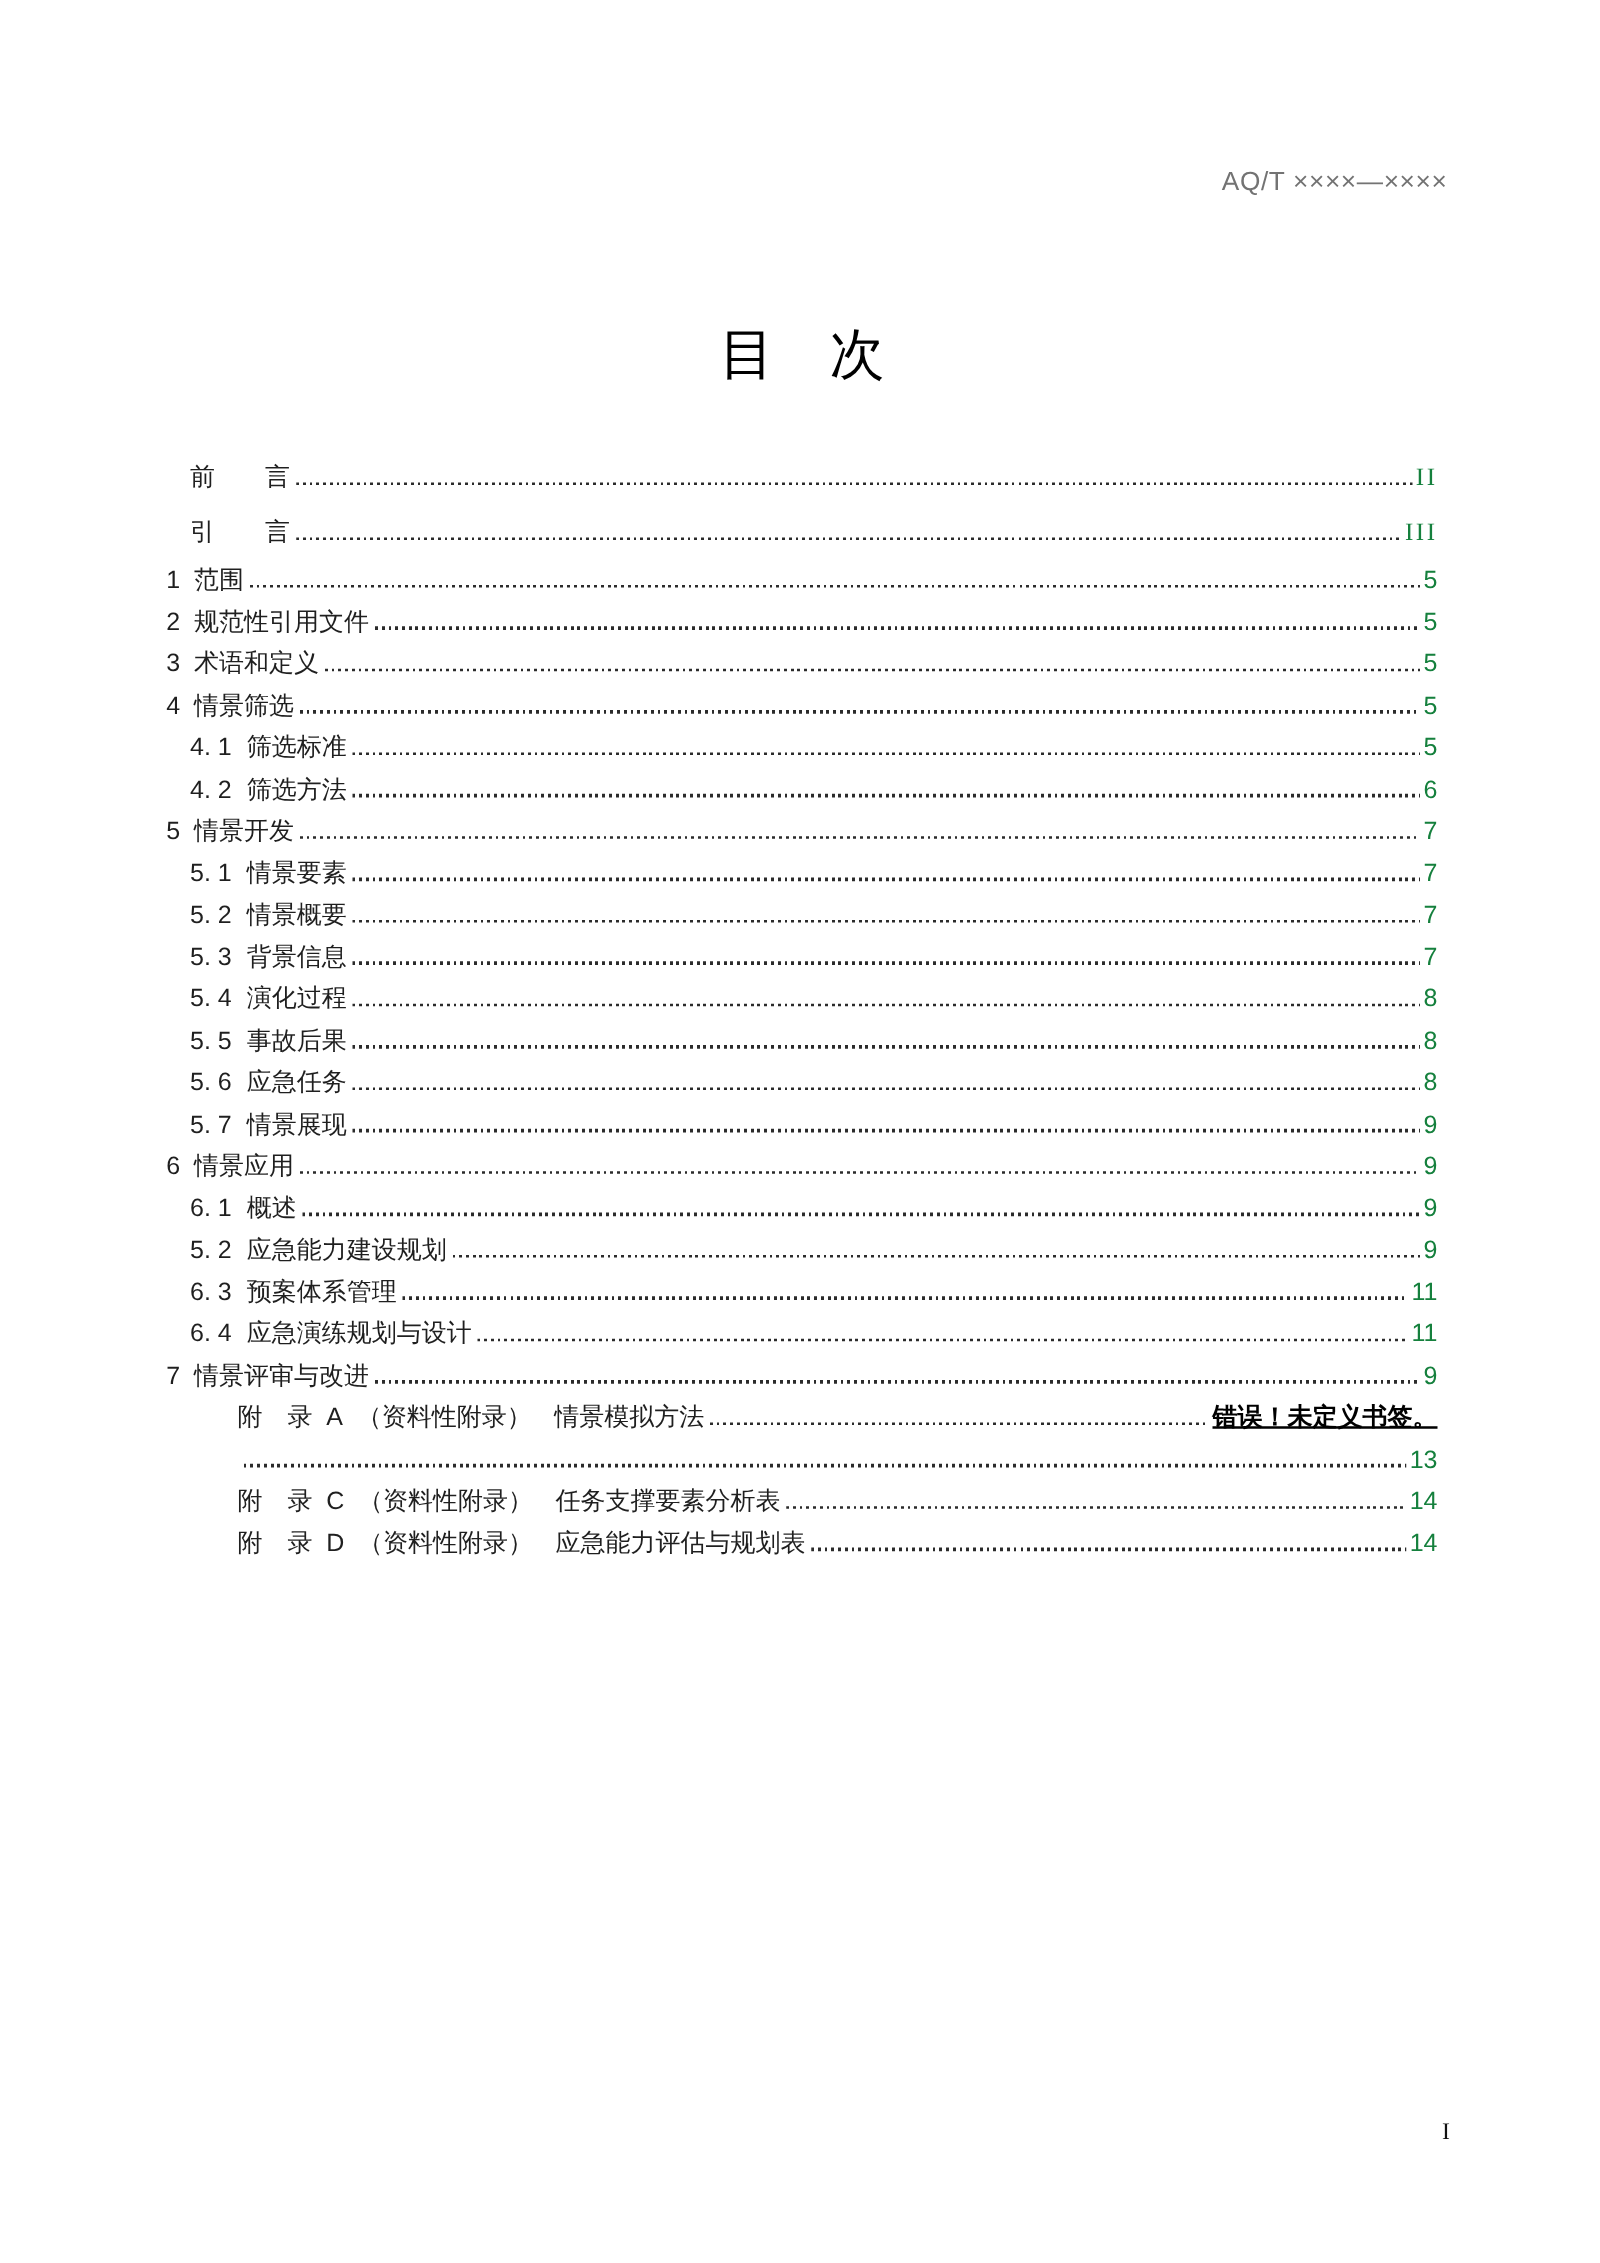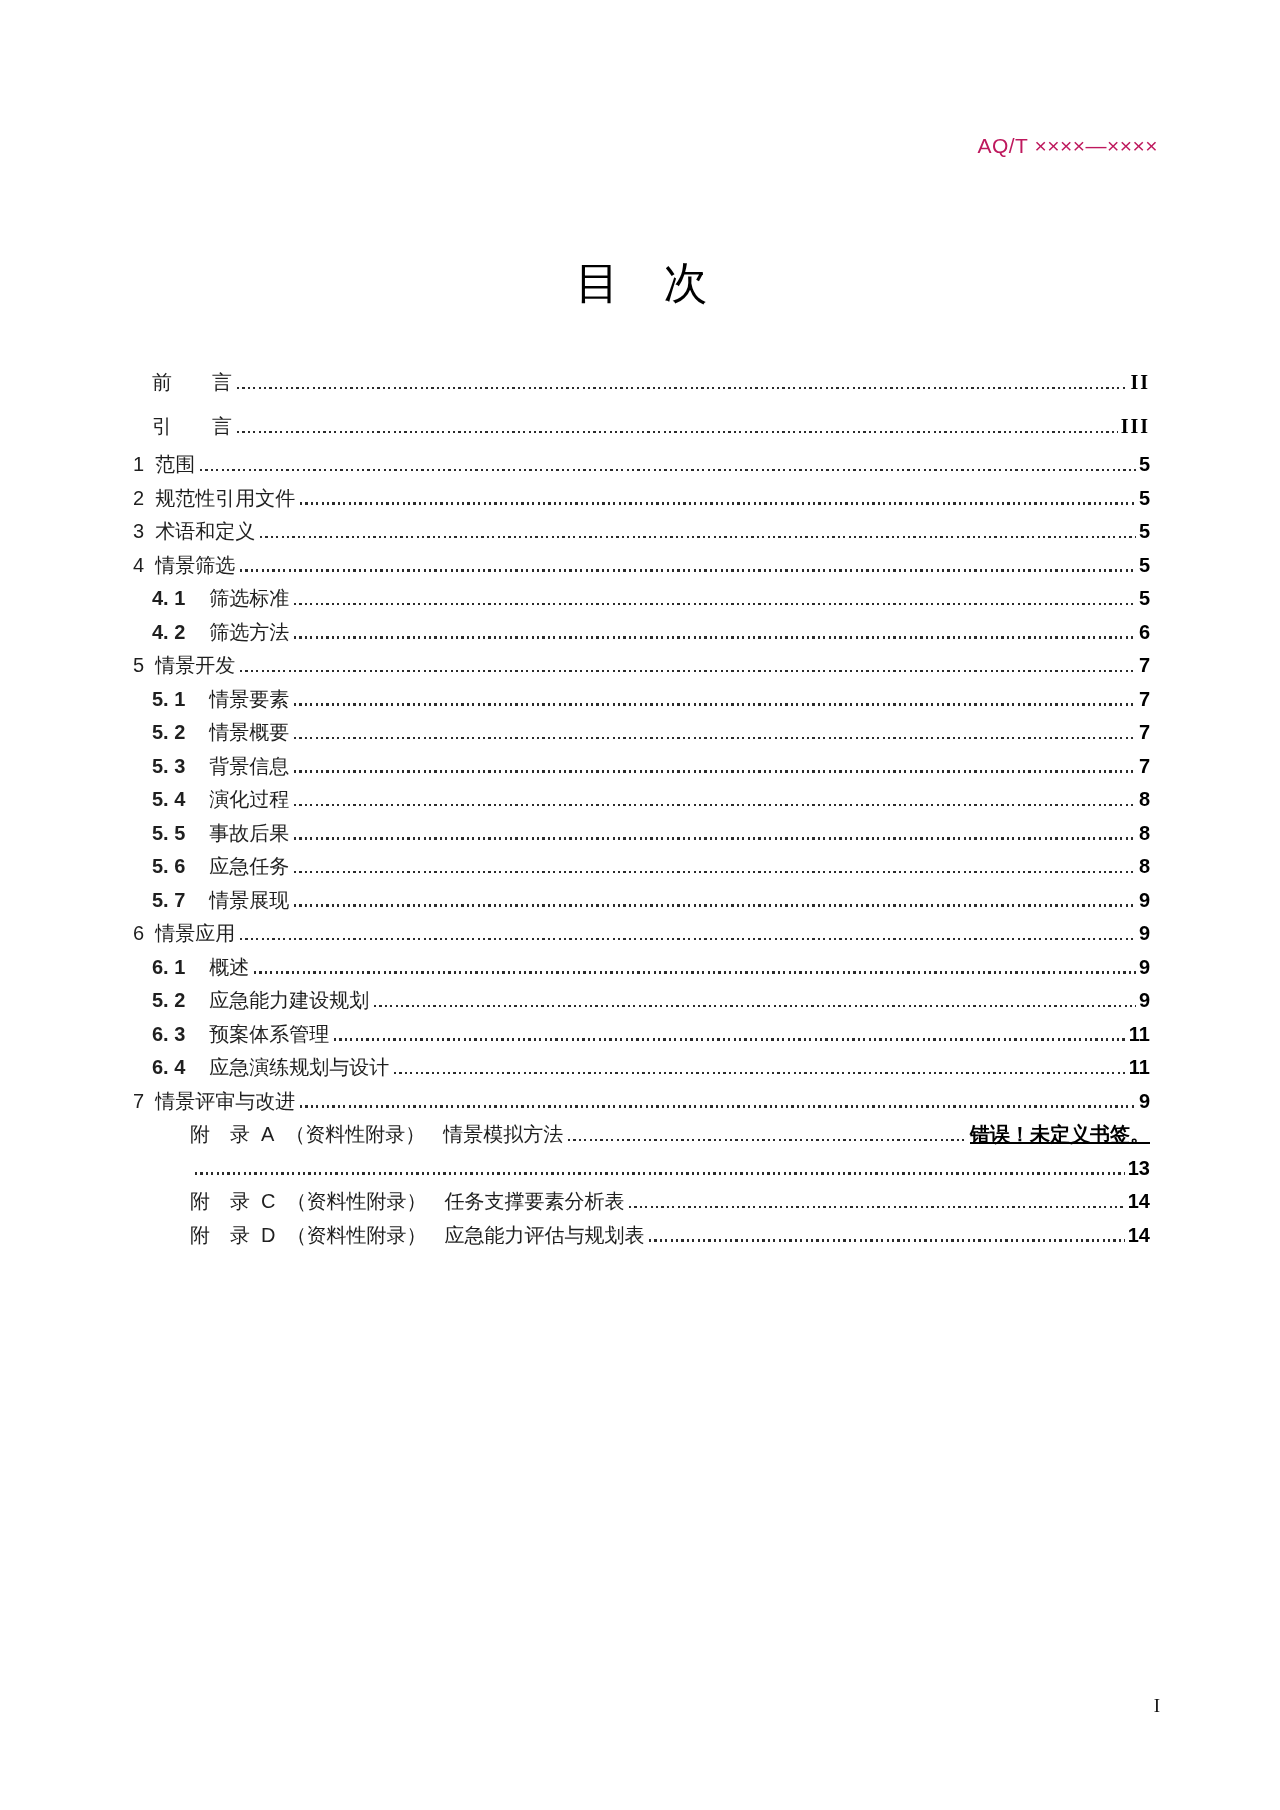--- a/index.html
+++ b/index.html
@@ -7,21 +7,21 @@
     width:1280px; height:1810px;
     background:#ffffff;
     position:relative;
     font-family:"Liberation Serif", serif;
     color:#1a1a1a;
     overflow:hidden;
   }
   .doc-code {
     position:absolute; top:134px; right:122px;
     font-family:"Liberation Sans", sans-serif;
-    font-size:21px; color:#be185d;
+    font-size:21px; color:#737373;
     letter-spacing:0.5px;
     white-space:nowrap;
   }
   .page-title {
     position:absolute; top:254px; left:133px; width:1017px;
     text-align:center;
     font-size:44px; font-weight:normal; color:#000000;
     white-space:nowrap;
   }
   .toc {
@@ -34,36 +34,36 @@
     white-space:nowrap;
   }
   .toc-row.front { height:44px; line-height:44px; padding-left:19px; }
   .toc-row.sub { padding-left:19px; }
   .toc-row.appendix { padding-left:57px; }
   .toc-row .label { flex:0 0 auto; }
   .num {
     font-family:"Liberation Sans", sans-serif;
     margin-right:11px;
   }
-  .sub .num { margin-right:24px;font-weight:bold; }
+  .sub .num { margin-right:12px; }
   .letter {
     font-family:"Liberation Sans", sans-serif;
     margin:0 11px;
   }
   .app-title { margin-left:18px; }
   .leader {
     flex:1 1 auto;
     height:2.2px;
     margin:0 3px 0 5px;
     background-image:repeating-linear-gradient(to right, #2b2b2b 0 2.2px, transparent 2.2px 5.4px);
   }
   .page-num {
     flex:0 0 auto;
     font-family:"Liberation Sans", sans-serif;
-    font-size:20px; color:#000000;font-weight:bold;
+    font-size:20px; color:#15803d;
   }
   .page-num.roman {
     font-family:"Liberation Serif", serif;
     letter-spacing:2px;
   }
   .page-num.error {
     font-family:"Liberation Serif", serif;
     font-weight:bold; color:#000;text-decoration:underline;
   }
   .footer-page-num {

